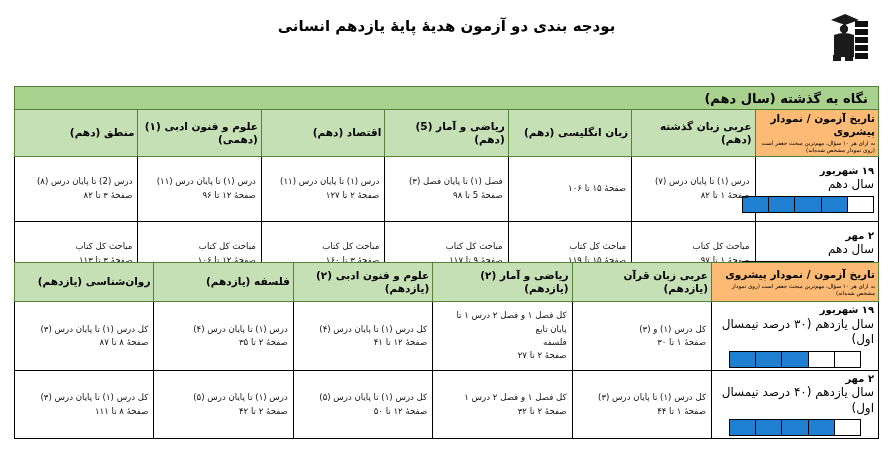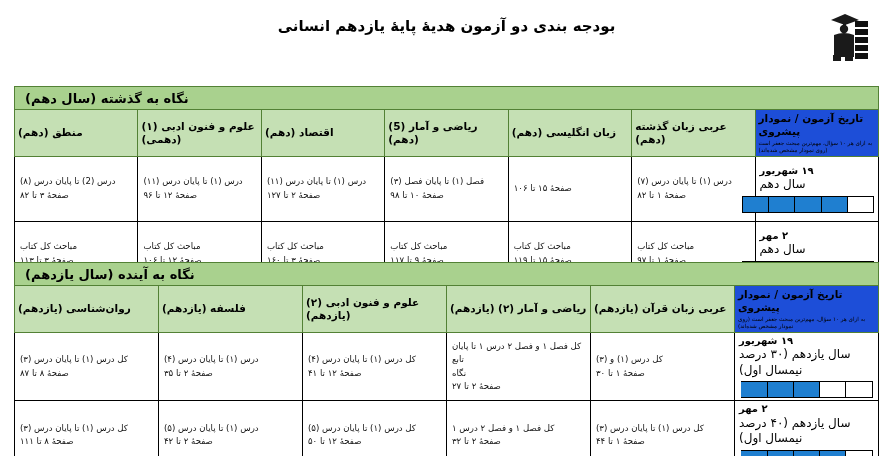--- a/index.html
+++ b/index.html
@@ -60,21 +60,21 @@
   table.sched {
     width: 100%;
     border-collapse: collapse;
     table-layout: fixed;
     direction: rtl;
   }
   table.sched td, table.sched th {
     border: 1px solid #000000;
     padding: 0;
     vertical-align: middle;
-    text-align: left;
+    text-align: right;
   }
 
   .band {
     background: #a9d18e;
     border: 1px solid #538135 !important;
     height: 22px;
     font-size: 13px;
     font-weight: bold;
     color: #000;
     text-align: center;
@@ -84,21 +84,21 @@
   .colhead {
     background: #c5e0b4;
     border: 1px solid #538135 !important;
     height: 34px;
     font-size: 10.5px;
     font-weight: bold;
     line-height: 1.25;
     padding: 2px 3px !important;
   }
   .colhead.date {
-    background: #1d4ed8;
+    background: #fdba74;
   }
   .colhead .sub {
     display: block;
     font-size: 5.6px;
     font-weight: normal;
     line-height: 1.2;
     margin-top: 2px;
     letter-spacing: -0.2px;
   }
 
@@ -214,21 +214,21 @@
           </td>
           <td class="cell">
               <span class="ln">درس (۱) تا پایان درس (۷)</span>
               <span class="ln">صفحهٔ ۱ تا ۸۲</span>
             </td>
           <td class="cell">
               <span class="ln">صفحهٔ ۱۵ تا ۱۰۶</span>
             </td>
           <td class="cell">
               <span class="ln">فصل (۱) تا پایان فصل (۳)</span>
-              <span class="ln">صفحهٔ ۱۰ تا ۹۸</span>
+              <span class="ln">صفحهٔ 5 تا ۹۸</span>
             </td>
           <td class="cell">
               <span class="ln">درس (۱) تا پایان درس (۱۱)</span>
               <span class="ln">صفحهٔ ۲ تا ۱۲۷</span>
             </td>
           <td class="cell">
               <span class="ln">درس (۱) تا پایان درس (۱۱)</span>
               <span class="ln">صفحهٔ ۱۲ تا ۹۶</span>
             </td>
           <td class="cell">
@@ -275,23 +275,20 @@
             </td>
         </tr>
       </tbody>
     </table>
   </div>
 
   <div class="tbl-wrap bot">
     <table class="sched">
       <tbody>
         <tr>
-          <td class="band" colspan="6">نگاه به آینده (سال یازدهم)</td>
-        </tr>
-        <tr>
           <td class="colhead date w-date">
             <span>تاریخ آزمون / نمودار پیشروی</span>
             <span class="sub">به ازای هر ۱۰ سؤال، مهم‌ترین مبحث جعفر است (روی نمودار مشخص شده‌اند)</span>
           </td>
           <td class="colhead">عربی زبان قرآن (یازدهم)</td>
           <td class="colhead">ریاضی و آمار (۲) (یازدهم)</td>
           <td class="colhead">علوم و فنون ادبی (۲) (یازدهم)</td>
           <td class="colhead">فلسفه (یازدهم)</td>
           <td class="colhead">روان‌شناسی (یازدهم)</td>
         </tr>
@@ -307,21 +304,21 @@
                 <div class="seg full"></div>
                 <div class="seg full"></div>
               </div>
           </td>
           <td class="cell">
               <span class="ln">کل درس (۱) و (۳)</span>
               <span class="ln">صفحهٔ ۱ تا ۳۰</span>
             </td>
           <td class="cell">
               <span class="ln">کل فصل ۱ و فصل ۲ درس ۱ تا پایان تابع</span>
-              <span class="ln">نگاه</span>
+              <span class="ln">فلسفه</span>
               <span class="ln">صفحهٔ ۲ تا ۲۷</span>
             </td>
           <td class="cell">
               <span class="ln">کل درس (۱) تا پایان درس (۴)</span>
               <span class="ln">صفحهٔ ۱۲ تا ۴۱</span>
             </td>
           <td class="cell">
               <span class="ln">درس (۱) تا پایان درس (۴)</span>
               <span class="ln">صفحهٔ ۲ تا ۳۵</span>
             </td>

